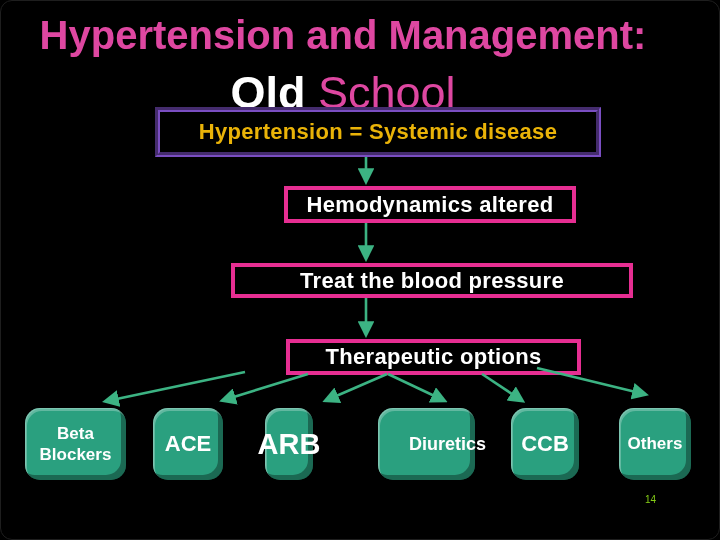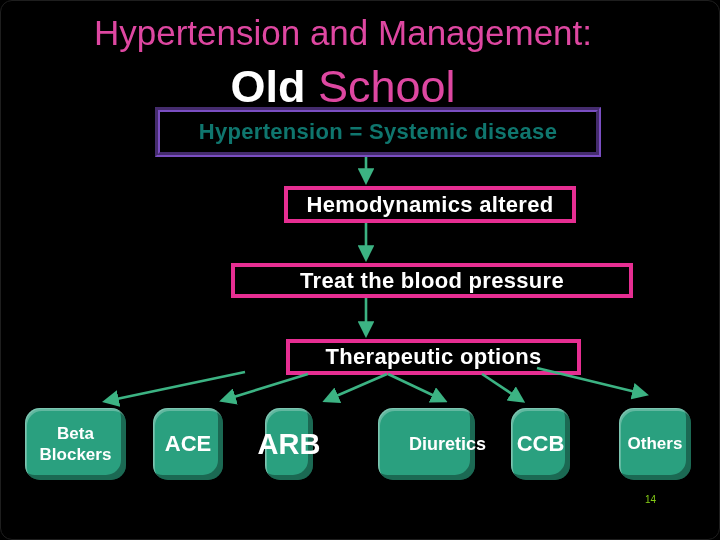--- a/index.html
+++ b/index.html
@@ -3,31 +3,31 @@
 <meta charset="utf-8">
 <style>
   html,body { margin:0; padding:0; background:#000; }
   .slide {
     position:relative; width:720px; height:540px; background:#000000;
     overflow:hidden; font-family:"Liberation Sans","DejaVu Sans",sans-serif;
     border:1px solid #1e1e1e; border-radius:12px; box-sizing:border-box;
   }
   
   .title-block { position:absolute; top:12px; left:0; width:684px; text-align:center; }
-  .title-line1 { color:#de47a1; font-size:35px; line-height:1.12; font-weight:400; }
+  .title-line1 { color:#de47a1; font-size:40px; line-height:1.12; font-weight:700; }
   .title-line2 { color:#de47a1; font-size:45px; line-height:1.12; font-weight:400; margin-top:10px; }
   .title-emph  { color:#ffffff; font-weight:700; }
   
   .fbox {
     position:absolute; box-sizing:border-box; background:#000;
     display:flex; align-items:center; justify-content:center;
     font-weight:700; font-size:22px; letter-spacing:.3px; color:#ffffff;
     white-space:nowrap;
   }
-  .fbox.purple { border:5px groove #7a4ec2; color:#0f766e; }
+  .fbox.purple { border:5px groove #7a4ec2; color:#eab308; }
   .fbox.pink   { border:4px solid #e62e92;margin-left:45px; }
   #box1 { left:154px; top:106px; width:446px; height:50px; }
   #box2 { left:238px; top:185px; width:292px; height:37px; }
   #box3 { left:185px; top:262px; width:402px; height:35px; }
   #box4 { left:240px; top:338px; width:295px; height:36px; }
   
   .overlay { position:absolute; left:0; top:0; width:720px; height:540px; pointer-events:none; }
   
   .opt {
     position:absolute; top:407px; height:72px; box-sizing:border-box;
@@ -35,21 +35,21 @@
     display:flex; align-items:center; justify-content:center; text-align:center;
     line-height:1.25; padding:2px 4px;
     box-shadow: inset 2px 3px 0 rgba(255,255,255,.26),
                 inset 1px 1px 0 rgba(255,255,255,.18),
                 inset -5px -5px 0 rgba(0,0,0,.34);
   }
   #opt-beta      { left:24px;  width:101px; font-size:17px; }
   #opt-ace       { left:152px; width:70px;  font-size:22px; }
   #opt-arb       { left:264px; width:48px;  font-size:29px; }
   #opt-diuretics { left:377px; width:97px;  font-size:18px;padding-left:46px; }
-  #opt-ccb       { left:510px; width:59px;  font-size:22px; }
+  #opt-ccb       { left:510px; width:68px;  font-size:22px; }
   #opt-others    { left:618px; width:72px;  font-size:17px; }
   
   .pagenum { position:absolute; left:644px; top:493px; font-size:10px; color:#84cc16; }
 </style>
 </head>
 <body>
 
 <div class="slide">
 
   <div class="title-block">

